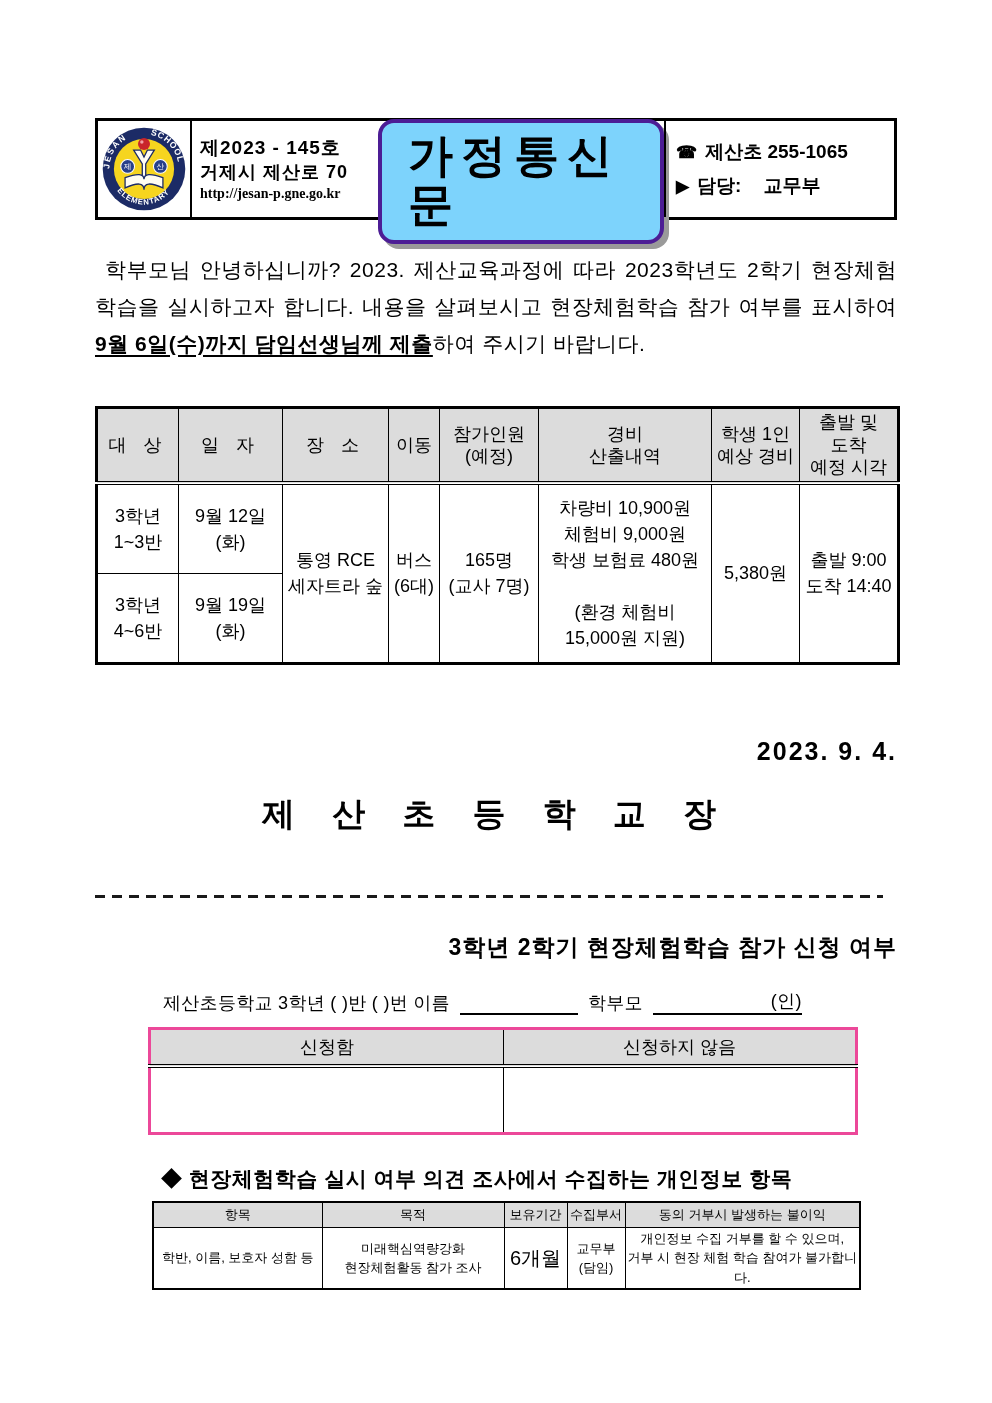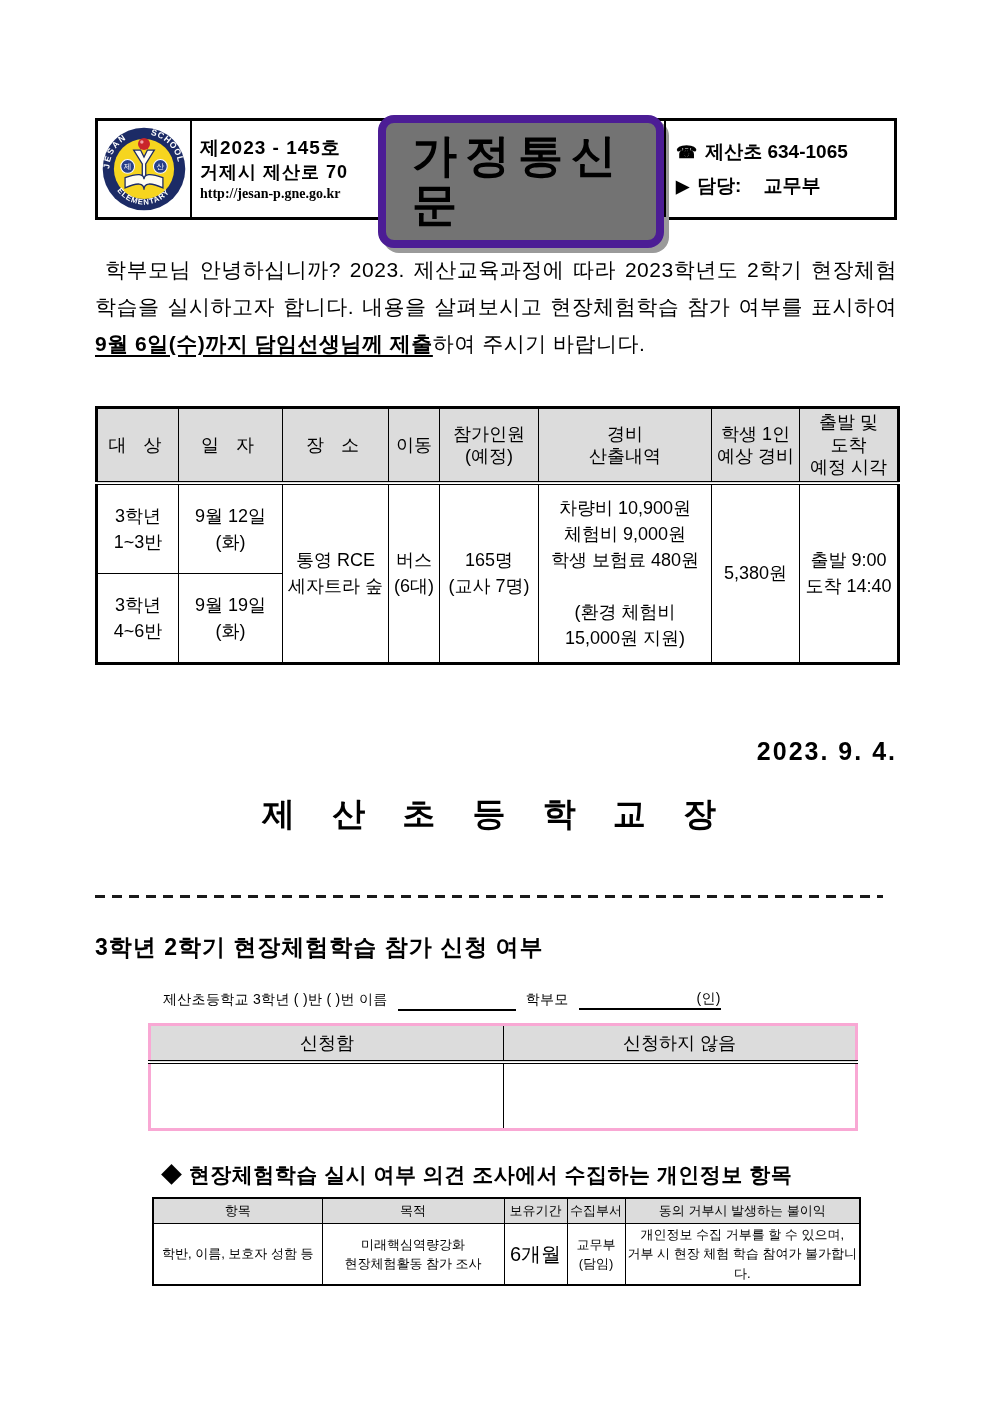--- a/index.html
+++ b/index.html
@@ -32,23 +32,23 @@
     padding-left:8px;line-height:1.35;
   }
   .issue-no{font-size:19px;font-weight:bold;letter-spacing:1px;}
   .issue-addr{font-size:18px;font-weight:bold;letter-spacing:1px;}
   .issue-url{font-size:14px;font-weight:bold;font-family:"Liberation Serif",serif;}
   .m-banner{
     flex:1 1 auto;
     display:flex;align-items:center;justify-content:center;
   }
   .banner-box{
-    border:8px solid #4c1d95;border-radius:16px;
+    border:4px solid #4c1d95;border-radius:16px;
     box-shadow:5px 5px 0 #9a9a9a;
-    background:#737373;
+    background:#7dd3fc;
     padding:8px 26px 10px 26px;
     font-family:"DejaVu Serif",serif;
     font-weight:bold;font-size:45px;letter-spacing:8px;
     line-height:1.1;
     margin-top:24px;
   }
   .m-contact{
     width:218px;flex:0 0 218px;
     border-left:2px solid #000;
     display:flex;flex-direction:column;justify-content:center;
@@ -97,33 +97,33 @@
   
   .issue-date{margin-top:72px;text-align:right;font-size:25px;font-weight:bold;letter-spacing:2px;}
   .signature{margin-top:26px;text-align:center;font-size:33px;font-weight:bold;letter-spacing:14px;}
 
   .dash-divider{
     margin-top:58px;width:788px;height:3px;
     background:repeating-linear-gradient(90deg,#1a1a1a 0 10px,transparent 10px 17px);
   }
 
   
-  .reply-title{margin-top:34px;text-align:left;font-size:23px;font-weight:bold;letter-spacing:1px;}
+  .reply-title{margin-top:34px;text-align:right;font-size:23px;font-weight:bold;letter-spacing:1px;}
   .form-line{
     margin-top:26px;margin-left:68px;
-    font-size:14px;letter-spacing:.3px;
-    display:flex;align-items:center;
+    font-size:18px;letter-spacing:.3px;
+    display:flex;align-items:flex-end;
   }
   .blank{display:inline-block;border-bottom:2px solid #000;height:20px;}
   .blank1{width:118px;margin:0 10px;}
   .sealwrap{border-bottom:2px solid #000;display:inline-flex;align-items:flex-end;margin-left:10px;}
   .sealwrap .gap{display:inline-block;width:118px;}
   .choice{
     margin-top:12px;margin-left:53px;width:707px;
-    border:3px solid #f9a8d4;font-size:18px;
+    border:3px solid #ec4899;font-size:18px;
   }
   .choice th{background:#dcdcdc;font-weight:normal;height:32px;border:1px solid #000;border-bottom:4px double #000;}
   .choice td{height:62px;border:1px solid #000;}
 
   
   .privacy-title{margin-top:30px;margin-left:66px;font-size:21px;font-weight:bold;letter-spacing:.5px;}
   .privacy{
     margin-top:8px;margin-left:57px;width:707px;
     border:2px solid #000;font-size:13px;
   }
@@ -170,21 +170,21 @@
         <span class="issue-no">제2023 - 145호</span>
         <span class="issue-addr">거제시 제산로 70</span>
         <span class="issue-url">http://jesan-p.gne.go.kr</span>
       </div>
       <div class="m-banner">
         <div class="banner-box">가정통신문</div>
       </div>
       <div class="m-contact">
         <div class="contact-line">
           <span class="mark">☎</span>
-          <span>제산초 634-1065</span>
+          <span>제산초 255-1065</span>
         </div>
         <div class="contact-line">
           <span class="mark">▶</span>
           <span>담당:</span>
           <span class="dept-gap">교무부</span>
         </div>
       </div>
     </div>
 
 

